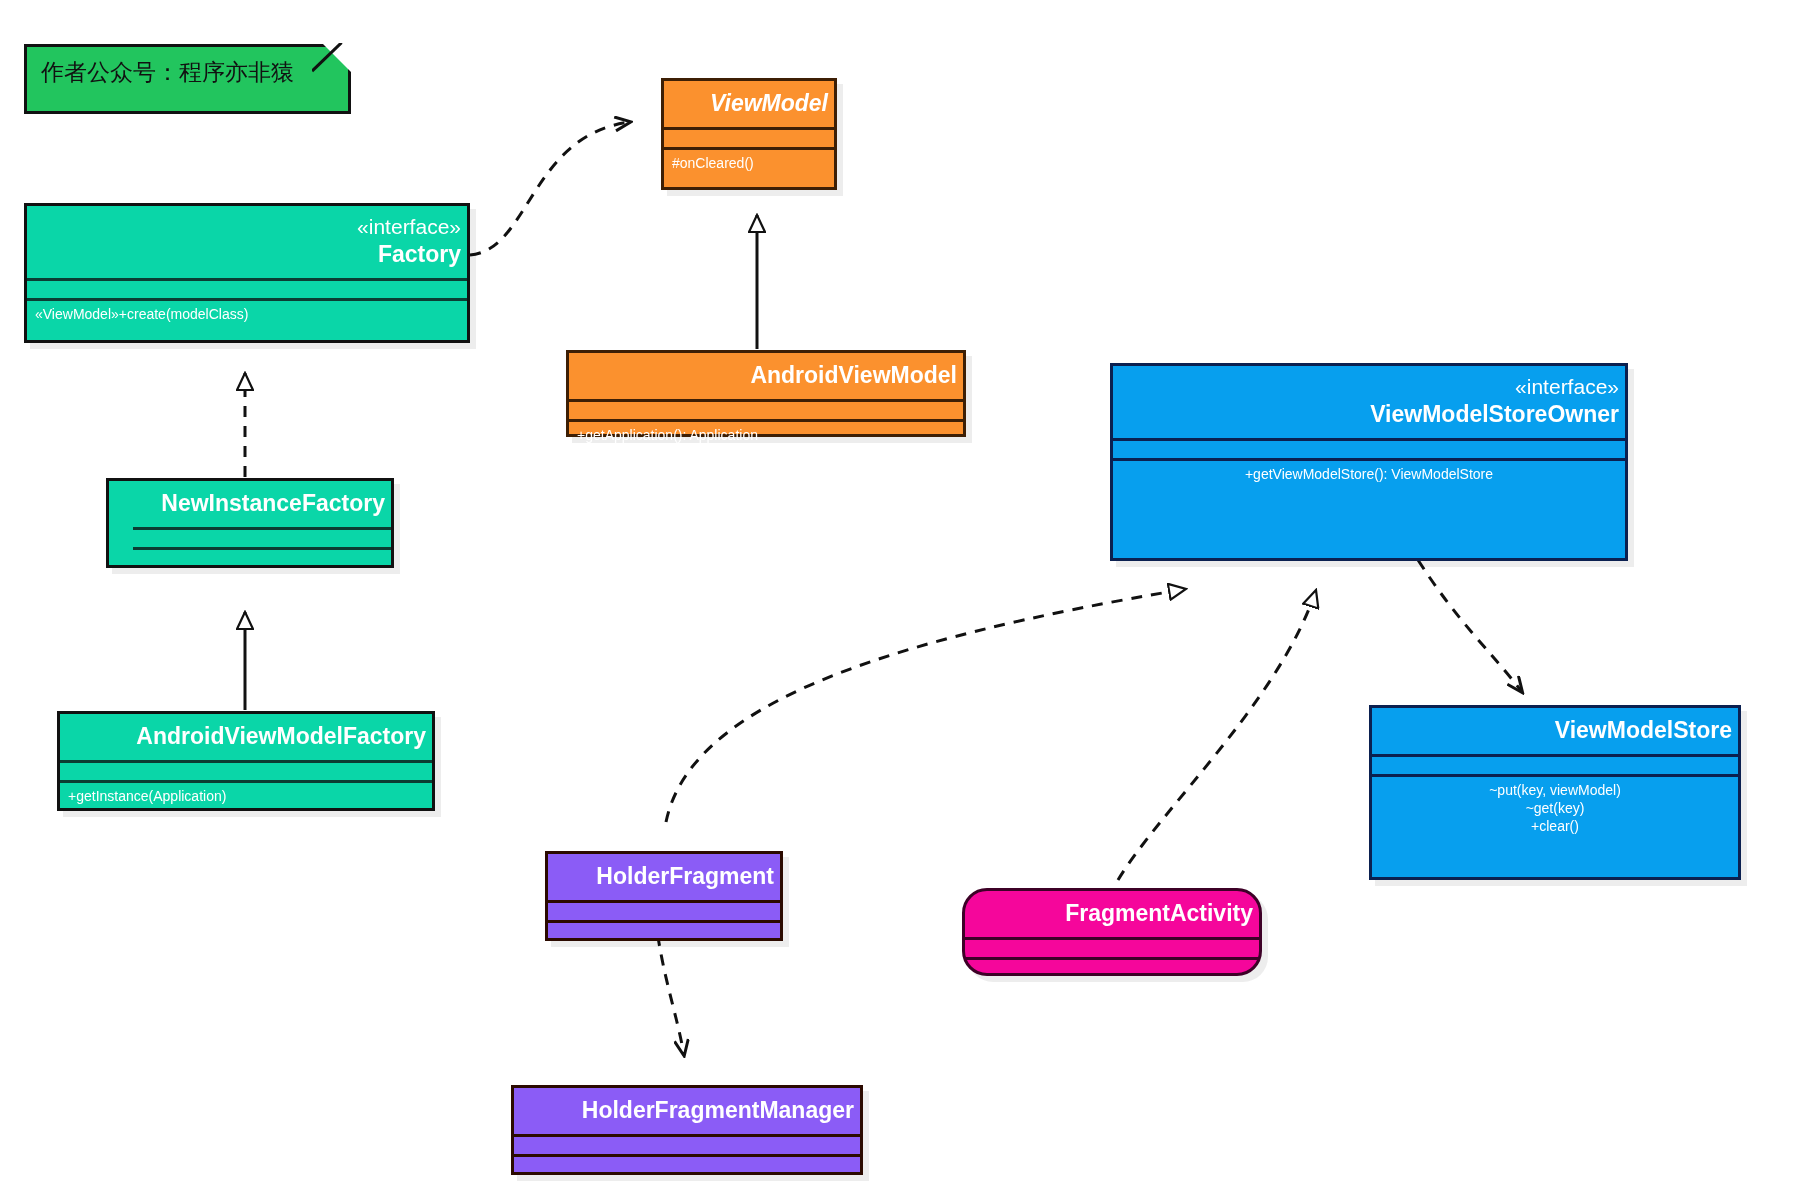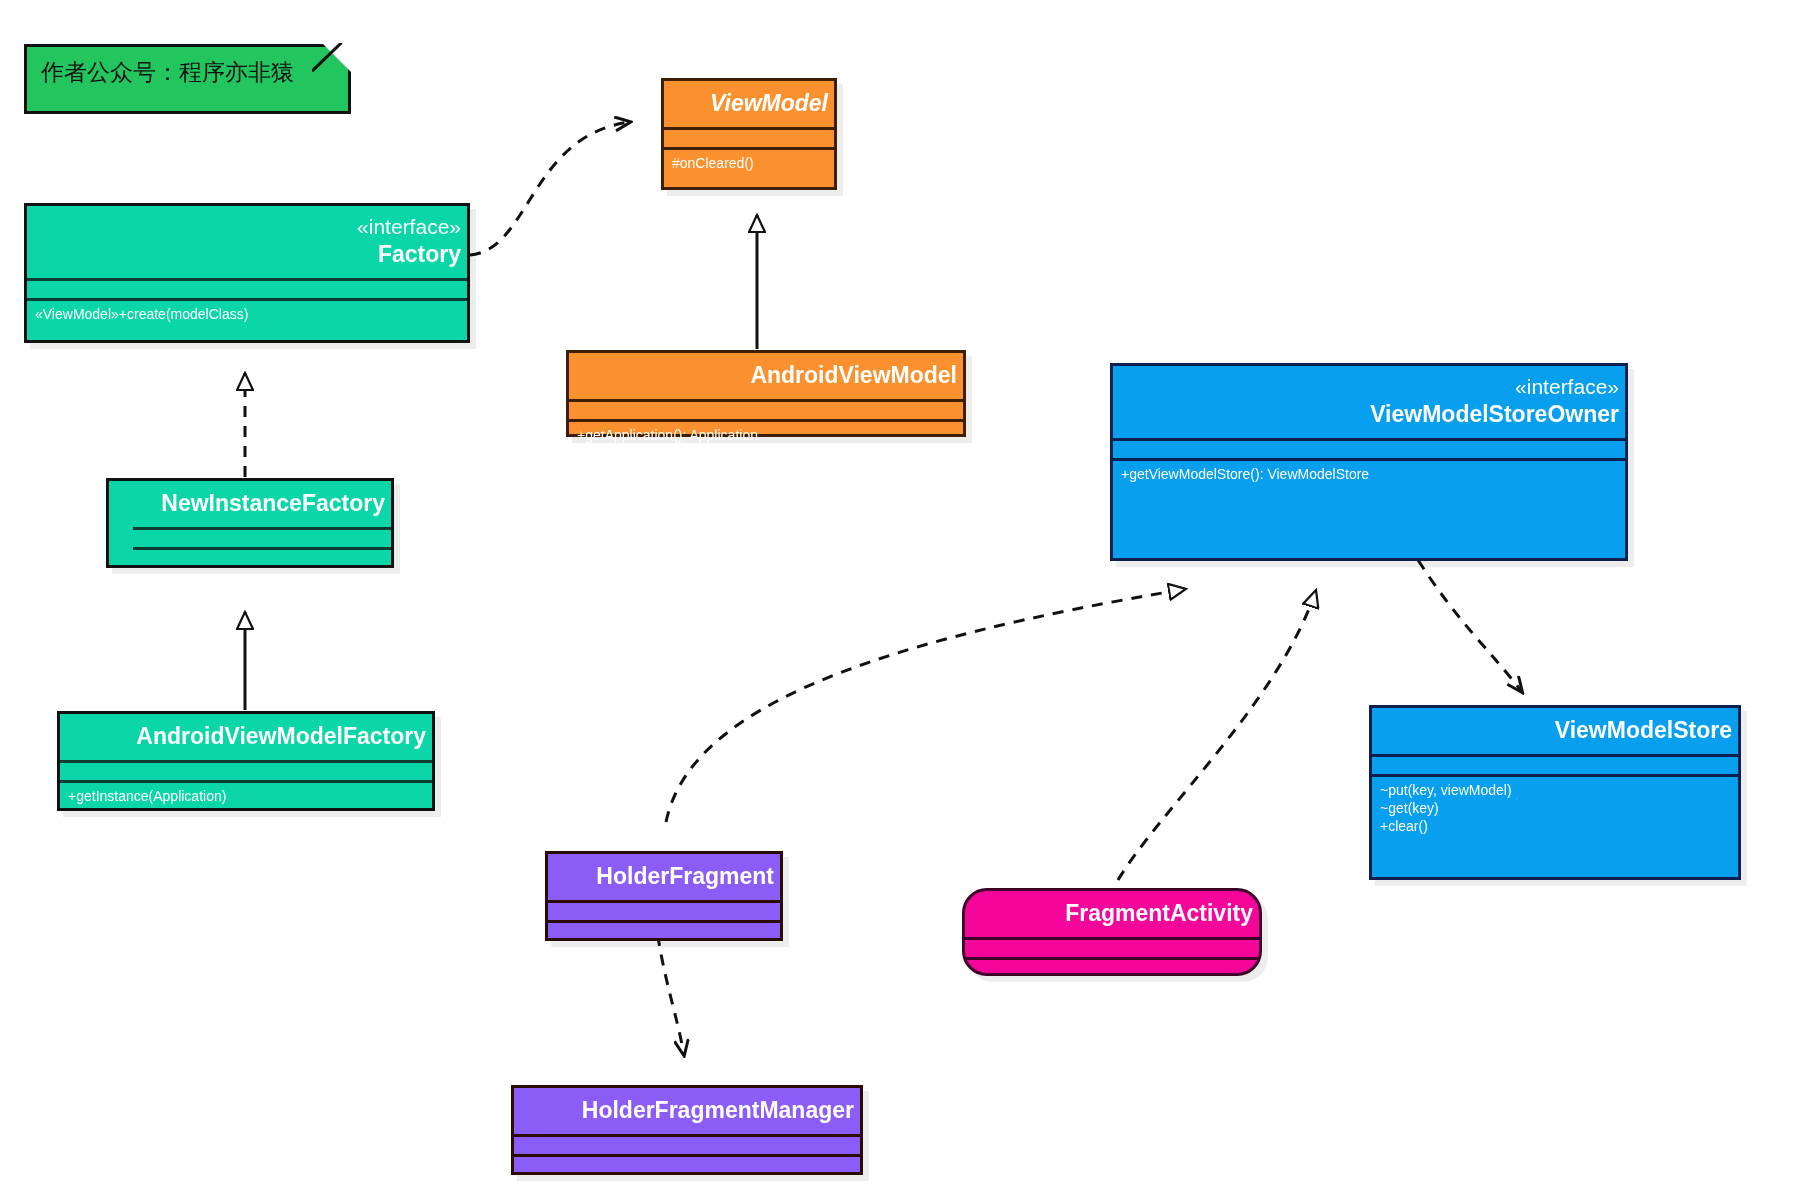--- a/index.html
+++ b/index.html
@@ -75,21 +75,21 @@
     display: block;
     white-space: nowrap;
   }
 
   
   .theme-teal      { background: #0ad6a8; border-color: #111111; }
   .theme-teal .attr-comp, .theme-teal .method-comp { border-top-color: #0b3d33; }
   .theme-orange    { background: #fb912e; border-color: #3d1f05; }
   .theme-orange .attr-comp, .theme-orange .method-comp { border-top-color: #3d1f05; }
   .theme-blue      { background: #079fee; border-color: #0b2050; }
-  .theme-blue .attr-comp, .theme-blue .method-comp { border-top-color: #0b2050; }
+  .theme-blue .attr-comp, .theme-blue .method-comp { border-top-color: #0b2050; text-align: center; }
   .theme-red       { background: #8b5cf6; border-color: #2b0a00; margin-top: 28px; }
   .theme-red .attr-comp, .theme-red .method-comp { border-top-color: #2b0a00; }
   .theme-pink      { background: #f5069b; border-color: #3d0127; }
   .theme-pink .attr-comp, .theme-pink .method-comp { border-top-color: #3d0127; }
 
   
   .note {
     position: absolute;
     box-sizing: border-box;
     background: #22c55e;

